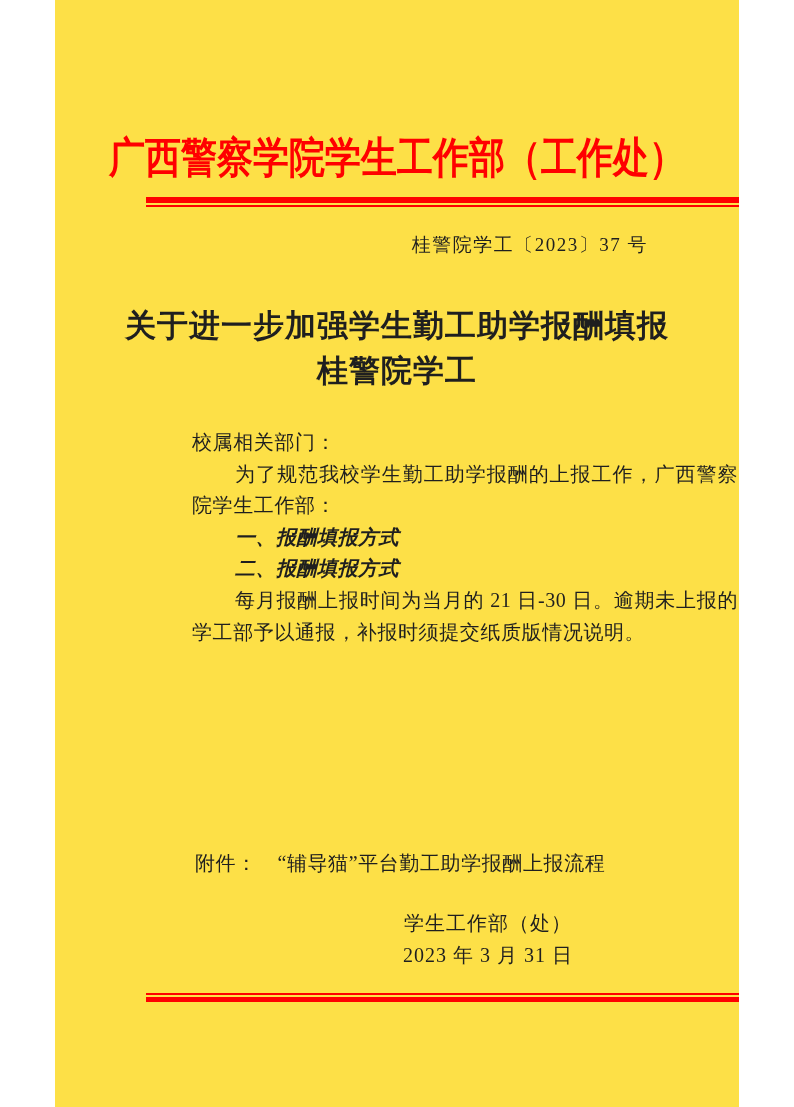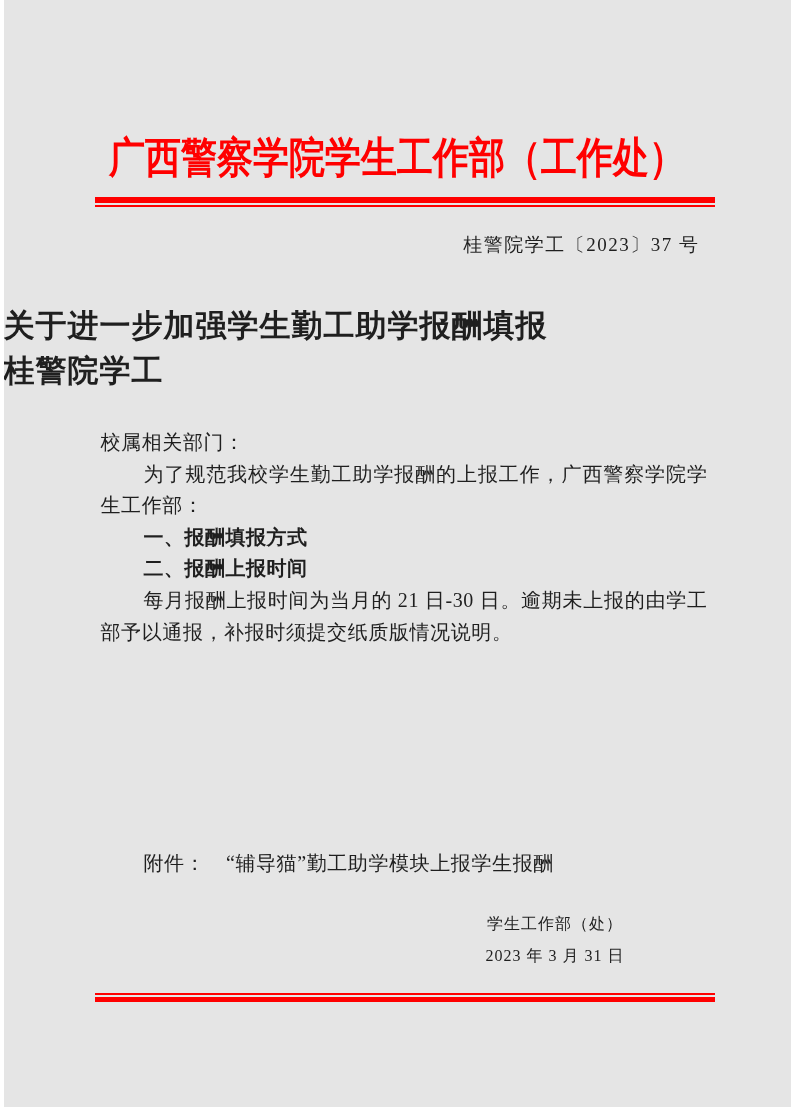--- a/index.html
+++ b/index.html
@@ -1,22 +1,22 @@
 <!DOCTYPE html>
 <html><head>
 <meta charset="utf-8">
 <style>
   * { margin: 0; padding: 0; box-sizing: border-box; }
   html, body { background: #ffffff; }
   .page {
     position: relative;
-    width: 787px;
+    width: 684px;
     height: 1107px;
     margin: 0 auto;
-    background: #e5e5e5;
+    background: #fde047;
     overflow: hidden;
     font-family: "Liberation Serif", "DejaVu Serif", serif;
     color: #1f1f1f;
   }
 
   
   .masthead {
     position: absolute;
     top: 130px;
     left: 0;
@@ -51,65 +51,66 @@
     line-height: 26px;
     white-space: nowrap;
   }
 
   
   .title-block {
     position: absolute;
     top: 303px;
     left: 0;
     width: 100%;
-    text-align: left;
+    text-align: center;
     font-weight: bold;
     font-size: 31px;
     line-height: 45px;
     letter-spacing: 1px;
   }
 
   
   .body-block {
     position: absolute;
     top: 427px;
     left: 97px;
     width: 607px;
     font-size: 20px;
     line-height: 31.6px;
     letter-spacing: 0.6px;
     text-align: justify;
   }
-  .body-block p { text-indent: 2.15em; }
+  .body-block p { text-indent: 2.15em; margin-left: 40px; }
   .body-block p.no-indent { text-indent: 0; }
   .body-block p.heading {
     font-family: "Liberation Sans", "DejaVu Sans", sans-serif;
     font-weight: bold;
     letter-spacing: 0.5px;
+    font-style: italic;
   }
 
   
   .attachment {
     position: absolute;
     top: 848px;
     left: 97px;
     width: 607px;
     font-size: 20px;
     line-height: 31.6px;
     letter-spacing: 0.6px;
     text-indent: 2.15em;
   }
 
   
   .signature {
     position: absolute;
     top: 908px;
     right: 166px;
     text-align: center;
-    font-size: 16px;
+    font-size: 20px;
     line-height: 31.5px;
     letter-spacing: 1px;
     white-space: nowrap;
   }
 
   
   .rule-bottom {
     position: absolute;
     top: 993px;
     left: 91px;
@@ -134,25 +135,25 @@
 
   <div class="title-block">
     <div>关于进一步加强学生勤工助学报酬填报</div>
     <div>桂警院学工</div>
   </div>
 
   <main class="body-block">
     <p class="no-indent">校属相关部门：</p>
     <p>为了规范我校学生勤工助学报酬的上报工作，广西警察学院学生工作部：</p>
     <p class="heading">一、报酬填报方式</p>
-    <p class="heading">二、报酬上报时间</p>
+    <p class="heading">二、报酬填报方式</p>
     <p>每月报酬上报时间为当月的 21 日-30 日。逾期未上报的由学工部予以通报，补报时须提交纸质版情况说明。</p>
   </main>
 
-  <div class="attachment">附件：　“辅导猫”勤工助学模块上报学生报酬</div>
+  <div class="attachment">附件：　“辅导猫”平台勤工助学报酬上报流程</div>
 
   <div class="signature">
     <div>学生工作部（处）</div>
     <div>2023 年 3 月 31 日</div>
   </div>
 
   <div class="rule-bottom">
     <div class="thin" style="background: rgb(255, 0, 0);"></div>
     <div class="thick" style="background: rgb(255, 0, 0);"></div>
   </div>

